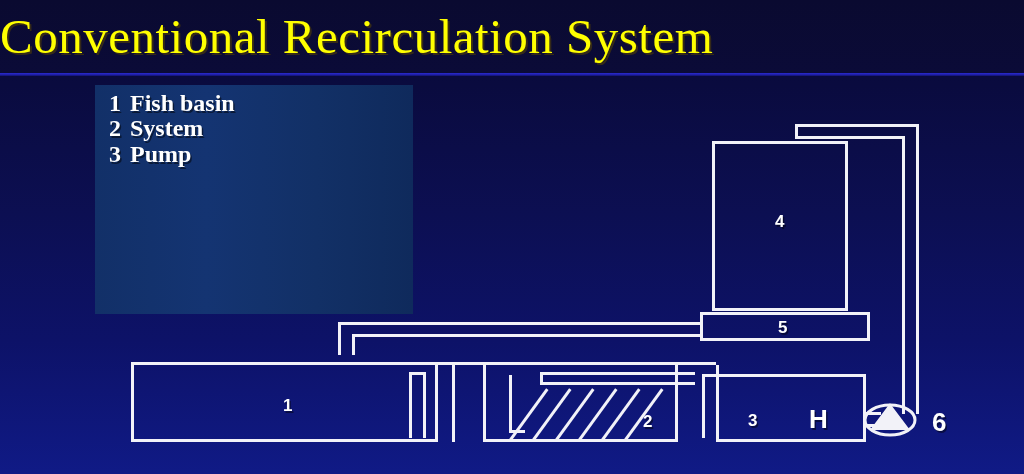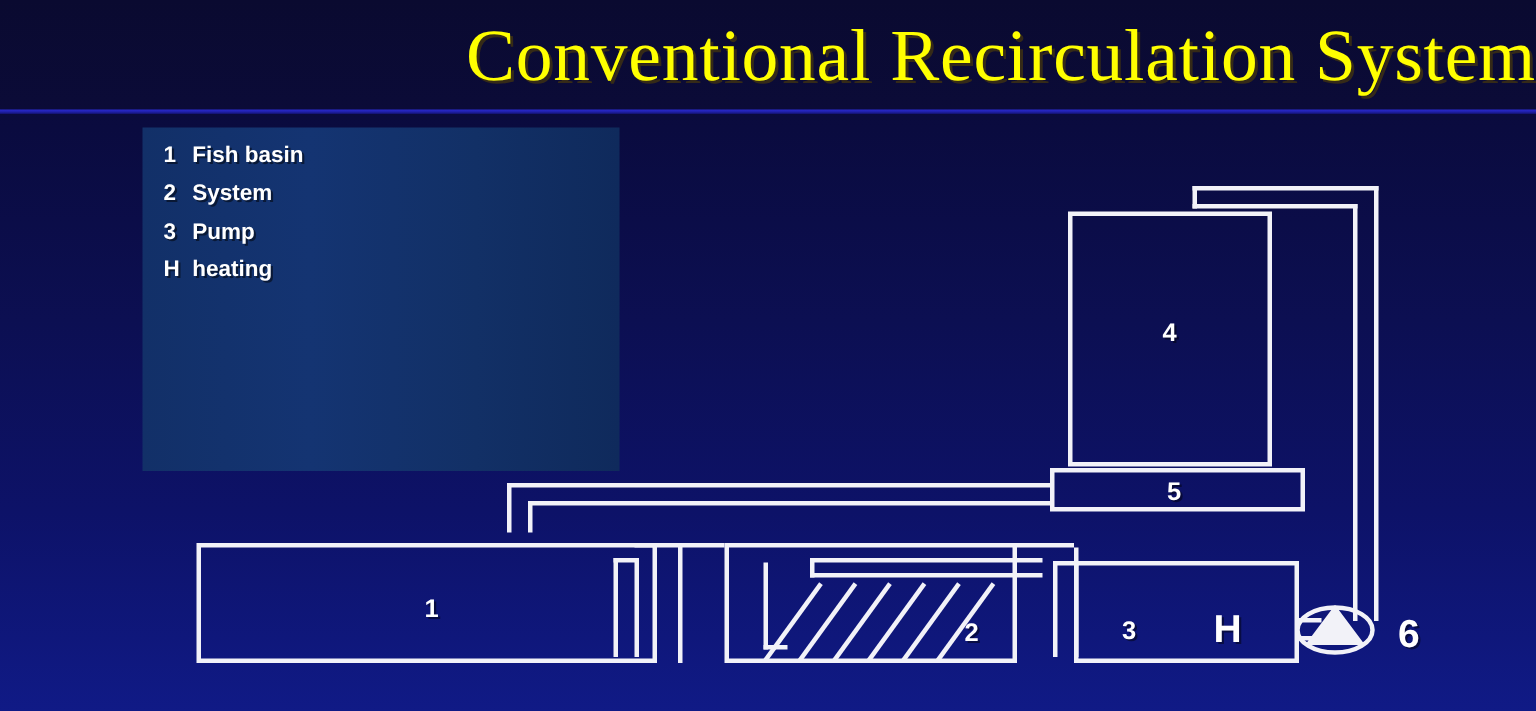--- a/index.html
+++ b/index.html
@@ -20,21 +20,21 @@
   #title-band {
     position: absolute;
     left: 0; top: 0;
     width: 1024px; height: 74px;
     background: linear-gradient(to bottom, #0a0a30 0%, #0b0b38 100%);
   }
   #slide-title {
     position: absolute;
     left: 0; top: 8px;
     width: 1024px;
-    text-align: right;
+    text-align: left;
     font-family: "Liberation Serif", "DejaVu Serif", serif;
     font-size: 49px;
     font-weight: 400;
     color: #ffff00;
     letter-spacing: 0.5px;
     text-shadow: 2px 2px 0 rgba(90,70,0,0.55);
     white-space: nowrap;
   }
   #title-rule {
     position: absolute;
@@ -51,25 +51,26 @@
     background: linear-gradient(to right, #123068 0%, #143472 35%, #123066 70%, #0f2a5c 100%);
   }
   #legend-list {
     position: absolute;
     left: 14px; top: 6px;
     margin: 0; padding: 0;
     list-style: none;
   }
   #legend-list li {
     color: #ffffff;
-    font-size: 15px;
+    font-size: 24px;
     font-weight: bold;
     line-height: 25.4px;
     white-space: nowrap;
     text-shadow: 1.5px 1.5px 0 rgba(0,0,0,0.5);
+    font-family: Liberation Serif, serif;
   }
   .legend-key { display: inline-block; min-width: 15px; }
 
   
   .wline {            
     position: absolute;
     border: 3px solid #f2f2f8;
     box-sizing: border-box;
   }
   .wfill {            
@@ -116,24 +117,20 @@
         <span class="legend-key">1</span>
         <span>Fish basin</span>
       </li>
       <li>
         <span class="legend-key">2</span>
         <span>System</span>
       </li>
       <li>
         <span class="legend-key">3</span>
         <span>Pump</span>
-      </li>
-      <li>
-        <span class="legend-key">H</span>
-        <span>heating</span>
       </li>
     </ul>
   </div>
 
   <div class="wfill" style="left:916px; top:124px; width:3px; height:290px;"></div>
   <div class="wfill" style="left:902px; top:136px; width:3px; height:278px;"></div>
 
   <div class="wfill" style="left:795px; top:124px; width:124px; height:3px;"></div>
   <div class="wfill" style="left:795px; top:136px; width:110px; height:3px;"></div>
 

